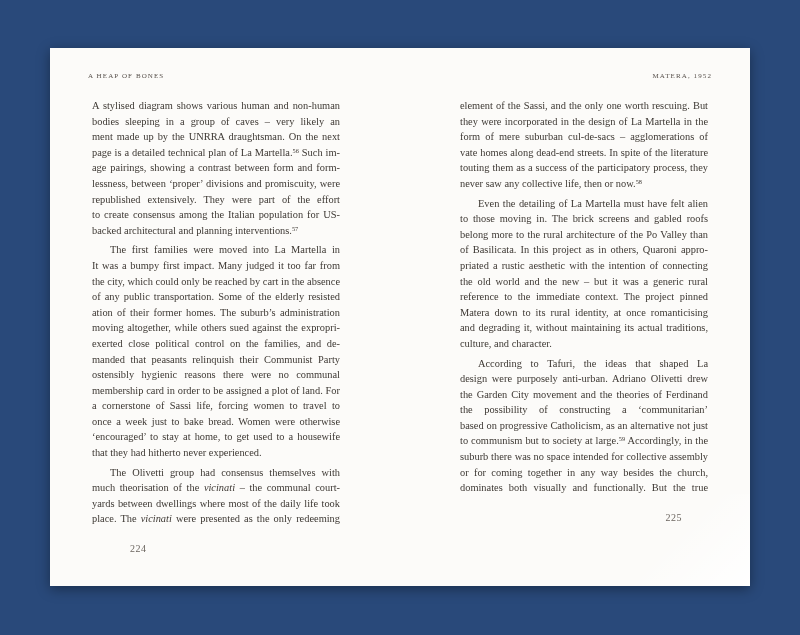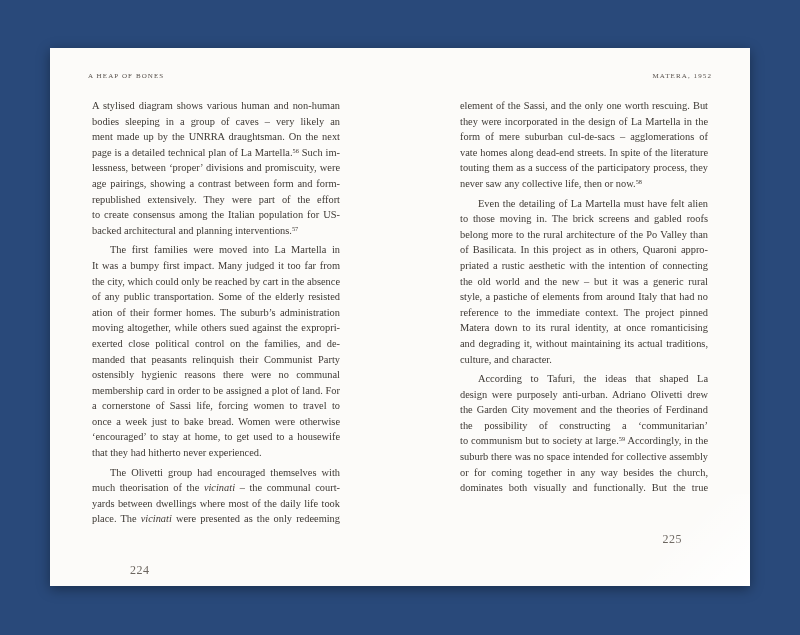--- a/index.html
+++ b/index.html
@@ -60,22 +60,22 @@
   .line.lastline  { text-align-last: left; }
   .line.firstline { padding-left: 18px; box-sizing: border-box; }
   .line i { }
   .line sup {
     font-size: 6.3px;
     line-height: 0;
     vertical-align: 3.5px;
   }
 
   .folio {
-    margin-top: 36px;
-    font-size: 12px;
+    margin-top: 16px;
+    font-size: 10px;
     letter-spacing: 0.5px;
     color: var(--muted, #6b655f);
   }
   .page.left  .folio { padding-left: 42px; }
   .page.right .folio { text-align: right; padding-right: 30px; }
 
   .corner-sheen {
     position: absolute;
     right: 0;
     bottom: 0;
@@ -91,22 +91,22 @@
 <div class="spread">
 
   <div class="page left">
     <div class="running-header">A HEAP OF BONES</div>
     <div class="body-text">
         <div class="para">
           <div class="line">A stylised diagram shows various human and non-human</div>
           <div class="line">bodies sleeping in a group of caves – very likely an arrange-</div>
           <div class="line">ment made up by the UNRRA draughtsman. On the next</div>
           <div class="line">page is a detailed technical plan of La Martella.<sup>56</sup> Such im-</div>
+          <div class="line">age pairings, showing a contrast between form and form-</div>
           <div class="line">lessness, between ‘proper’ divisions and promiscuity, were</div>
-          <div class="line">age pairings, showing a contrast between form and form-</div>
           <div class="line">republished extensively. They were part of the effort</div>
           <div class="line">to create consensus among the Italian population for US-</div>
           <div class="line lastline">backed architectural and planning interventions.<sup>57</sup></div>
         </div>
         <div class="para">
           <div class="line firstline">The first families were moved into La Martella in 1953.</div>
           <div class="line">It was a bumpy first impact. Many judged it too far from</div>
           <div class="line">the city, which could only be reached by cart in the absence</div>
           <div class="line">of any public transportation. Some of the elderly resisted</div>
           <div class="line">ation of their former homes. The suburb’s administration</div>
@@ -114,21 +114,21 @@
           <div class="line">exerted close political control on the families, and de-</div>
           <div class="line">manded that peasants relinquish their Communist Party</div>
           <div class="line">ostensibly hygienic reasons there were no communal ovens,</div>
           <div class="line">membership card in order to be assigned a plot of land. For</div>
           <div class="line">a cornerstone of Sassi life, forcing women to travel to Matera</div>
           <div class="line">once a week just to bake bread. Women were otherwise</div>
           <div class="line">‘encouraged’ to stay at home, to get used to a housewife role</div>
           <div class="line lastline">that they had hitherto never experienced.</div>
         </div>
         <div class="para">
-          <div class="line firstline">The Olivetti group had encouraged themselves with</div>
+          <div class="line firstline">The Olivetti group had consensus themselves with</div>
           <div class="line">much theorisation of the <i>vicinati</i> – the communal court-</div>
           <div class="line">yards between dwellings where most of the daily life took</div>
           <div class="line">place. The <i>vicinati</i> were presented as the only redeeming</div>
         </div>
       </div>
     <div class="folio">224</div>
   </div>
 
   <div class="page right">
     <div class="running-header">MATERA, 1952</div>
@@ -141,31 +141,31 @@
           <div class="line">touting them as a success of the participatory process, they</div>
           <div class="line lastline">never saw any collective life, then or now.<sup>58</sup></div>
         </div>
         <div class="para">
           <div class="line firstline">Even the detailing of La Martella must have felt alien</div>
           <div class="line">to those moving in. The brick screens and gabled roofs</div>
           <div class="line">belong more to the rural architecture of the Po Valley than</div>
           <div class="line">of Basilicata. In this project as in others, Quaroni appro-</div>
           <div class="line">priated a rustic aesthetic with the intention of connecting</div>
           <div class="line">the old world and the new – but it was a generic rural</div>
-          <div class="line">style, a pastiche of elements from around Italy that had no</div>
           <div class="line">reference to the immediate context. The project pinned</div>
           <div class="line">Matera down to its rural identity, at once romanticising</div>
           <div class="line">and degrading it, without maintaining its actual traditions,</div>
           <div class="line lastline">culture, and character.</div>
         </div>
         <div class="para">
           <div class="line firstline">According to Tafuri, the ideas that shaped La Martella’s</div>
           <div class="line">design were purposely anti-urban. Adriano Olivetti drew on</div>
           <div class="line">the Garden City movement and the theories of Ferdinand</div>
           <div class="line">the possibility of constructing a ‘communitarian’ dimension</div>
+          <div class="line">based on progressive Catholicism, as an alternative not just</div>
           <div class="line">to communism but to society at large.<sup>59</sup> Accordingly, in the</div>
           <div class="line">suburb there was no space intended for collective assembly</div>
           <div class="line">or for coming together in any way besides the church, which</div>
           <div class="line">dominates both visually and functionally. But the true centre</div>
         </div>
       </div>
     <div class="folio">225</div>
     <div class="corner-sheen"></div>
   </div>
 

